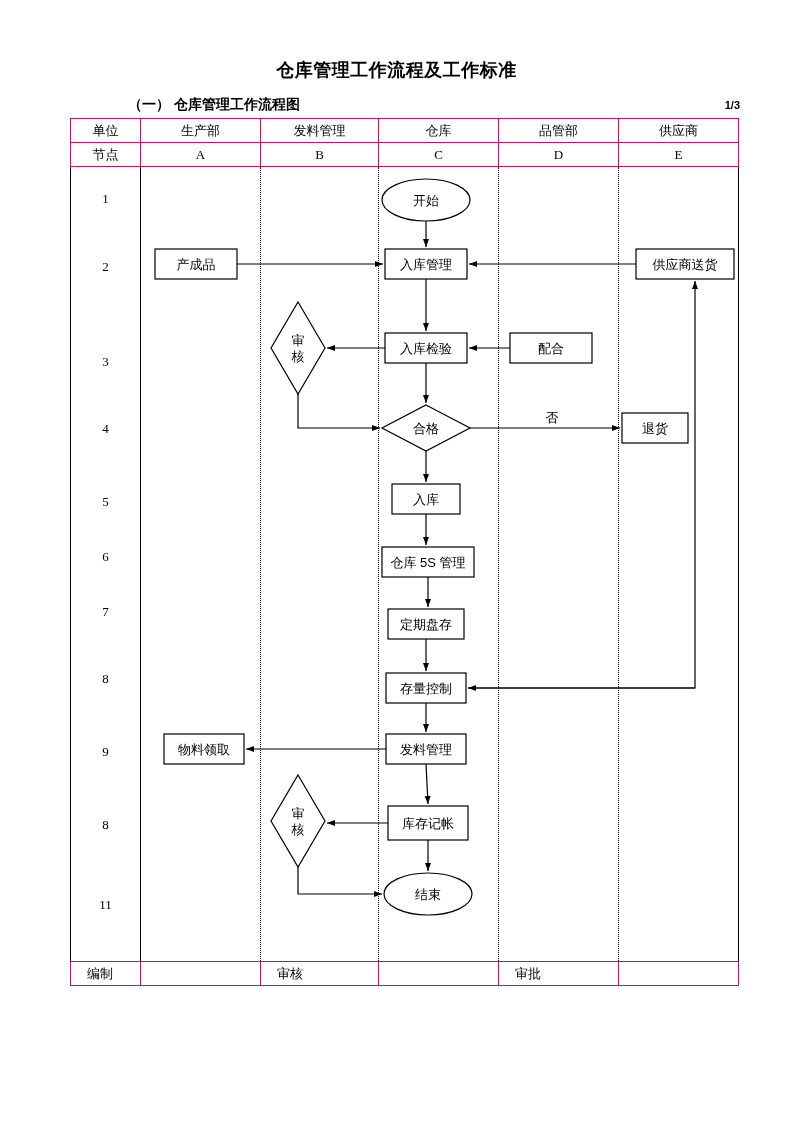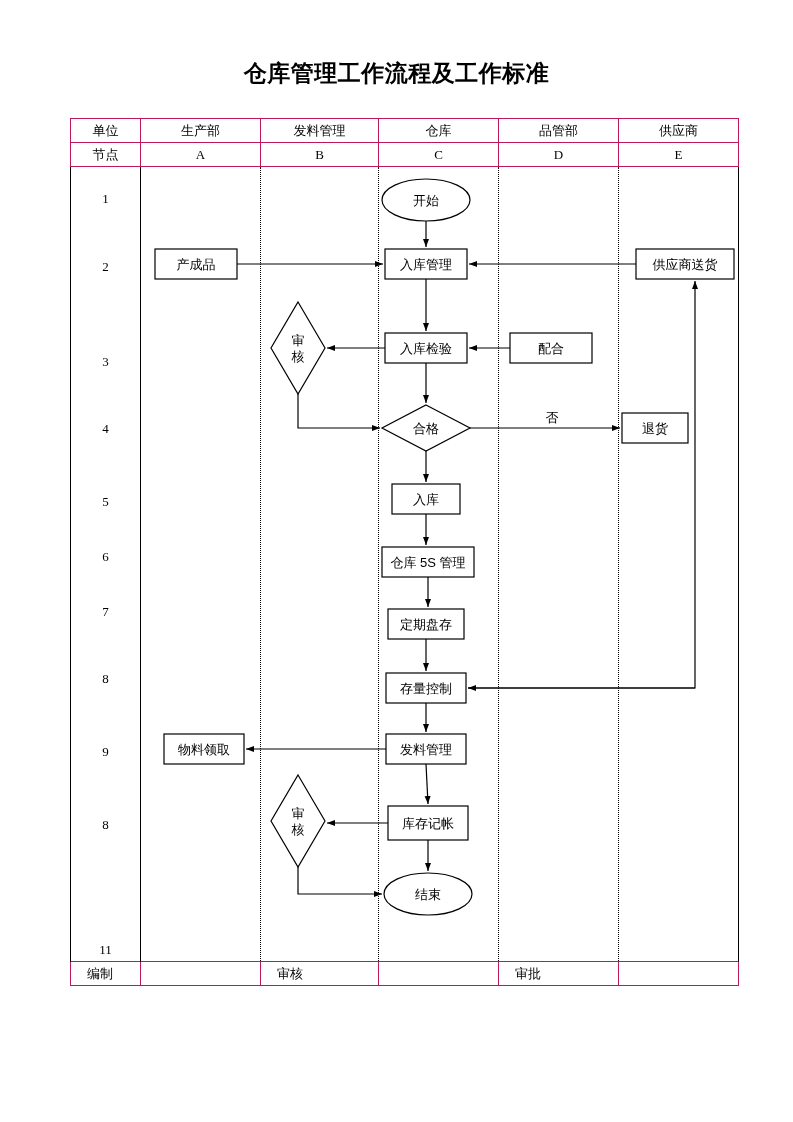--- a/index.html
+++ b/index.html
@@ -7,21 +7,21 @@
     width:793px;height:1122px;
     font-family:"Liberation Serif","DejaVu Serif",serif;
     color:#000;
     -webkit-font-smoothing:none;
   }
   .page{position:relative;width:793px;height:1122px;overflow:hidden;}
 
   
   .doc-title{
     position:absolute;left:0;top:58px;width:793px;
-    text-align:center;font-size:23px;font-weight:bold;
+    text-align:center;font-size:18px;font-weight:bold;
     font-family:"Liberation Sans","DejaVu Sans",sans-serif;
     letter-spacing:.5px;
   }
   .sec-row{
     position:absolute;left:128px;top:95px;width:612px;height:20px;
     display:flex;align-items:center;justify-content:space-between;
     font-family:"Liberation Sans","DejaVu Sans",sans-serif;
   }
   .sec-title{font-size:14px;font-weight:bold;}
   .page-num{font-size:11px;font-weight:bold;}
@@ -77,20 +77,24 @@
     font-size:13px;fill:#000;
   }
 </style>
 </head>
 <body>
 
 <div class="page">
 
   <div class="doc-title">仓库管理工作流程及工作标准</div>
 
+  <div class="sec-row">
+    <span class="sec-title">（一） 仓库管理工作流程图</span>
+    <span class="page-num">1/3</span>
+  </div>
 
   <table class="tbl">
     <colgroup>
       <col style="width:70px">
         <col style="width:120px">
         <col style="width:118px">
       <col style="width:120px">
         <col style="width:120px">
         <col style="width:120px">
     </colgroup>
@@ -117,21 +121,21 @@
               <div class="rownum" style="top: 24px;">1</div>
               <div class="rownum" style="top: 92px;">2</div>
               <div class="rownum" style="top: 187px;">3</div>
               <div class="rownum" style="top: 254px;">4</div>
               <div class="rownum" style="top: 327px;">5</div>
               <div class="rownum" style="top: 382px;">6</div>
               <div class="rownum" style="top: 437px;">7</div>
               <div class="rownum" style="top: 504px;">8</div>
               <div class="rownum" style="top: 577px;">9</div>
               <div class="rownum" style="top: 650px;">8</div>
-              <div class="rownum" style="top: 730px; margin-top: 45px;">11</div>
+              <div class="rownum" style="top: 730px;">11</div>
             </div>
         </td>
         <td class="body-cell"></td>
         <td class="body-cell"></td>
         <td class="body-cell"></td>
         <td class="body-cell"></td>
         <td class="body-last"></td>
       </tr>
       <tr>
         <td class="lead">编制</td>

